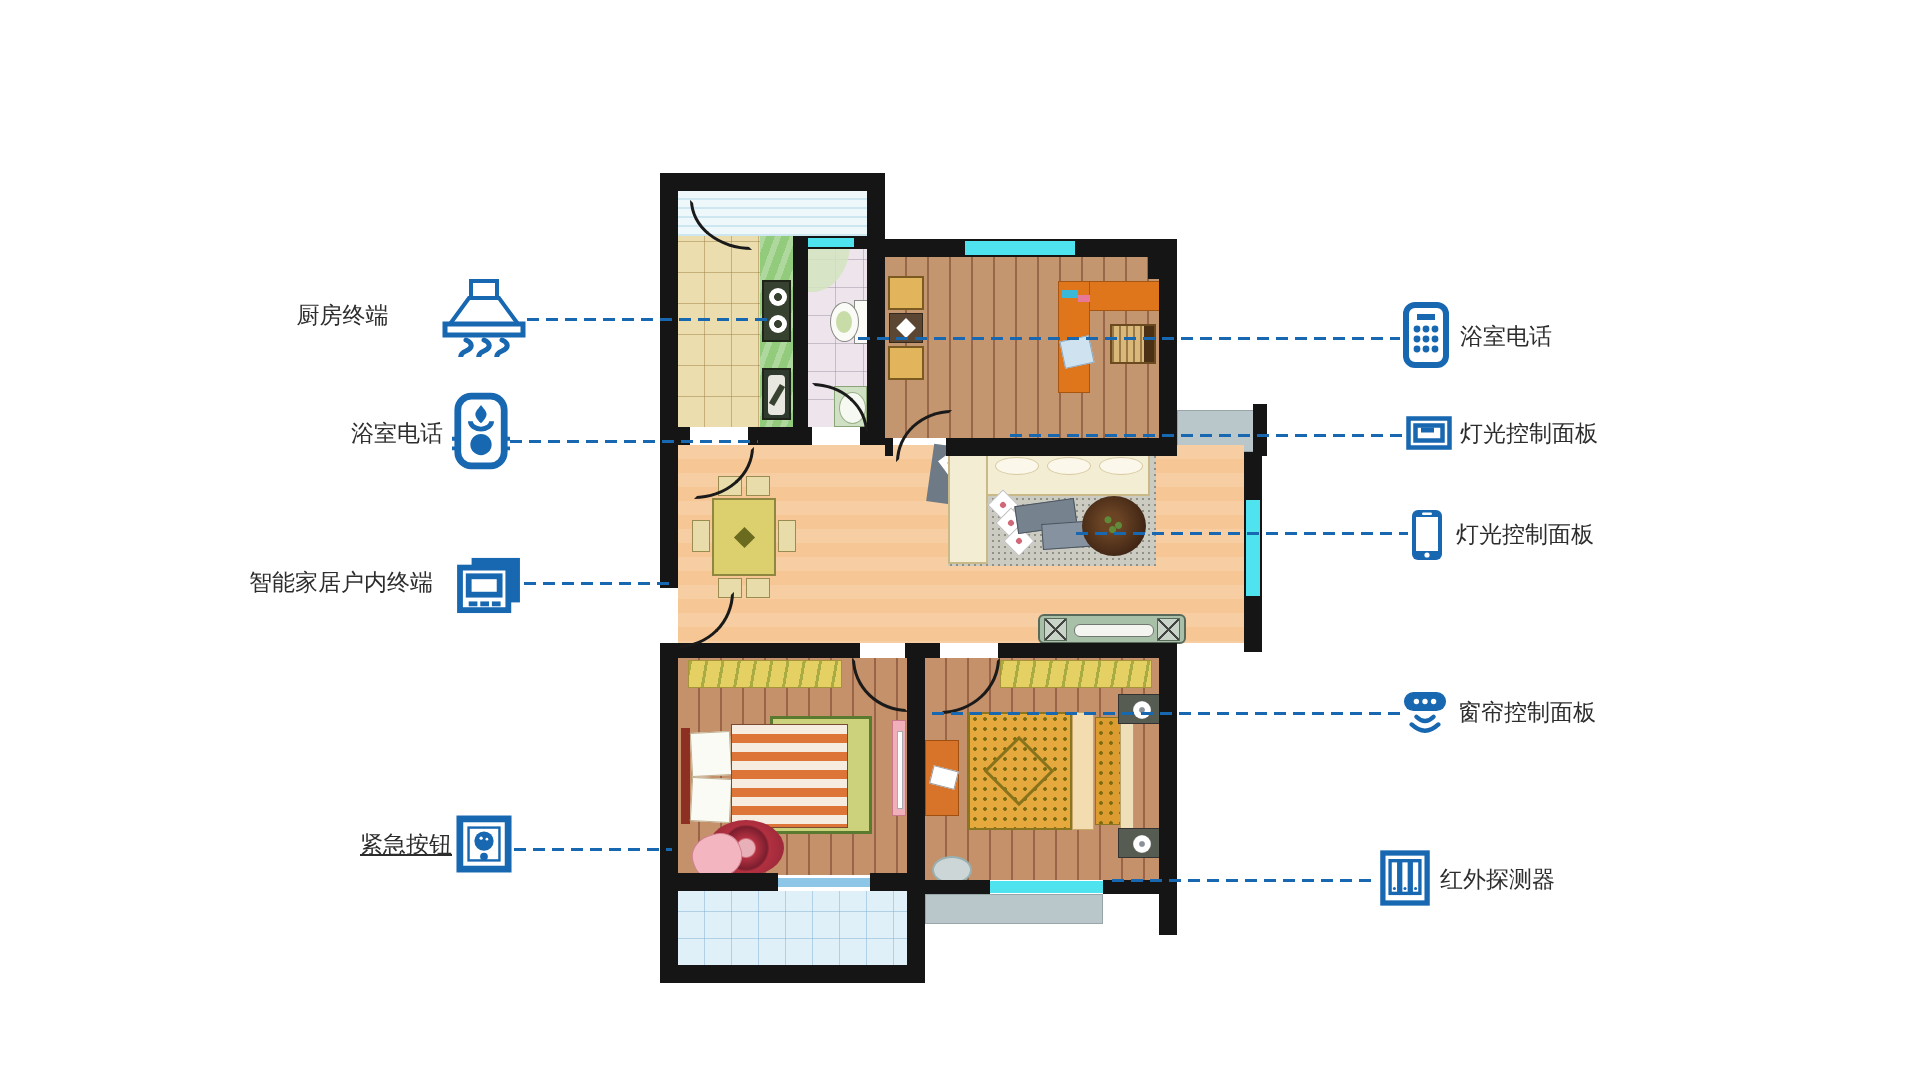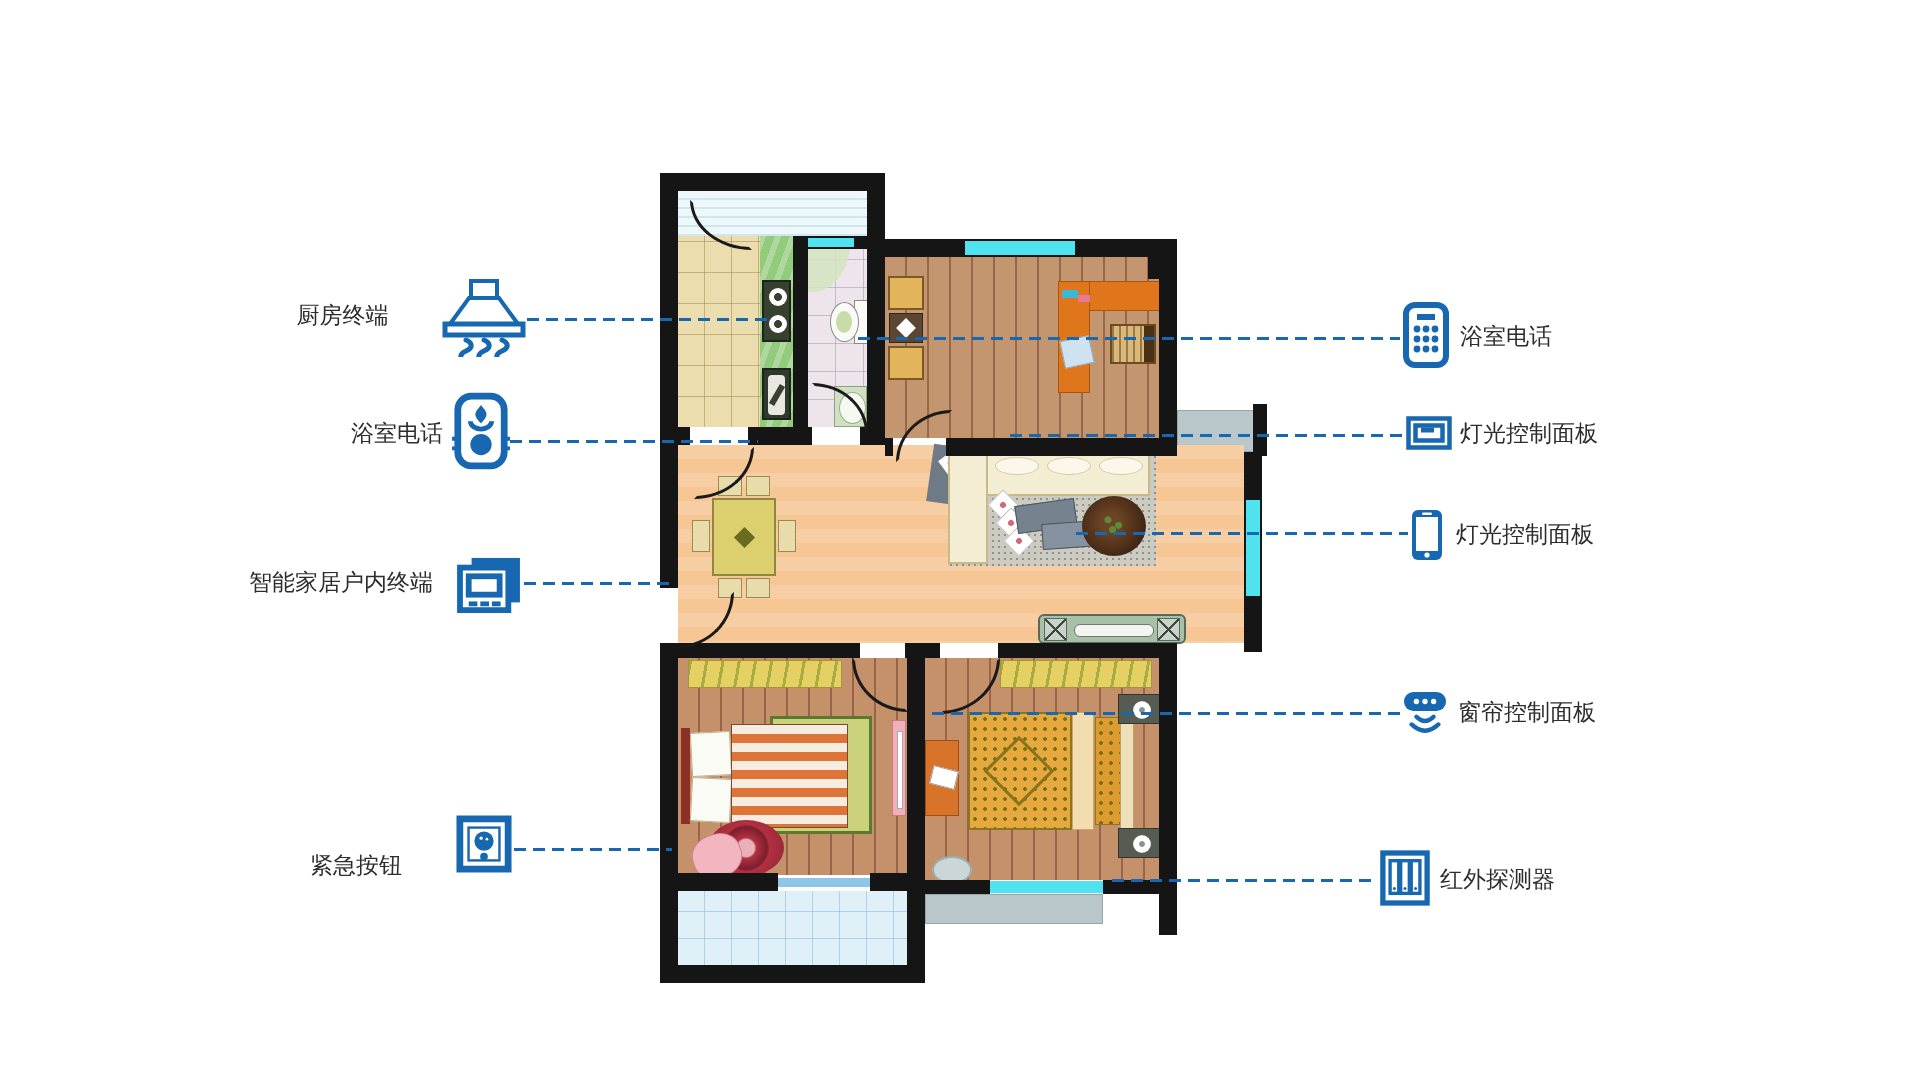--- a/index.html
+++ b/index.html
@@ -243,21 +243,21 @@
     <svg width="66" height="58" viewBox="0 0 68 60" fill="none" stroke="currentColor">
       <rect x="16" y="2" width="50" height="46" fill="currentColor" stroke="none"></rect>
       <rect x="4" y="12" width="50" height="44" fill="#fff" stroke-width="6"></rect>
       <rect x="13" y="21" width="32" height="19" stroke-width="6"></rect>
       <rect x="13" y="47" width="9" height="5" fill="currentColor" stroke="none"></rect>
       <rect x="25" y="47" width="9" height="5" fill="currentColor" stroke="none"></rect>
       <rect x="37" y="47" width="9" height="5" fill="currentColor" stroke="none"></rect>
     </svg>
   </span>
 
-  <div class="lbl" style="left:260px;top:851px;width:192px;text-align:center;">紧急按钮</div>
+  <div class="lbl" style="left:260px;top:830px;width:192px;text-align:right;text-decoration:underline;">紧急按钮</div>
   <span class="icon" style="left:456px;top:815px;">
     <svg width="56" height="58" viewBox="0 0 58 60" fill="none" stroke="currentColor">
       <rect x="4" y="4" width="50" height="52" stroke-width="7"></rect>
       <rect x="13" y="13" width="32" height="34" stroke-width="2.5"></rect>
       <circle cx="29" cy="27" r="10" fill="currentColor" stroke="none"></circle>
       <circle cx="26" cy="24" r="1.7" fill="#fff" stroke="none"></circle>
       <circle cx="32" cy="25" r="1.4" fill="#fff" stroke="none"></circle>
       <circle cx="29" cy="43" r="4" fill="currentColor" stroke="none"></circle>
     </svg>
   </span>

